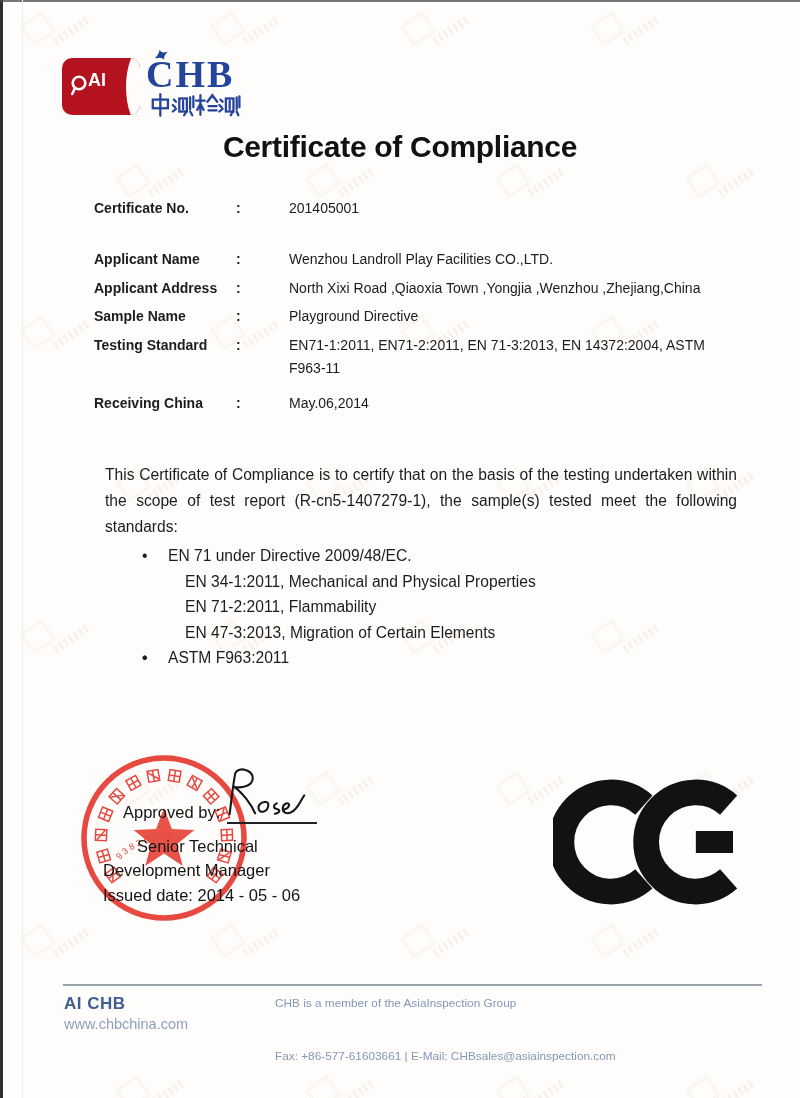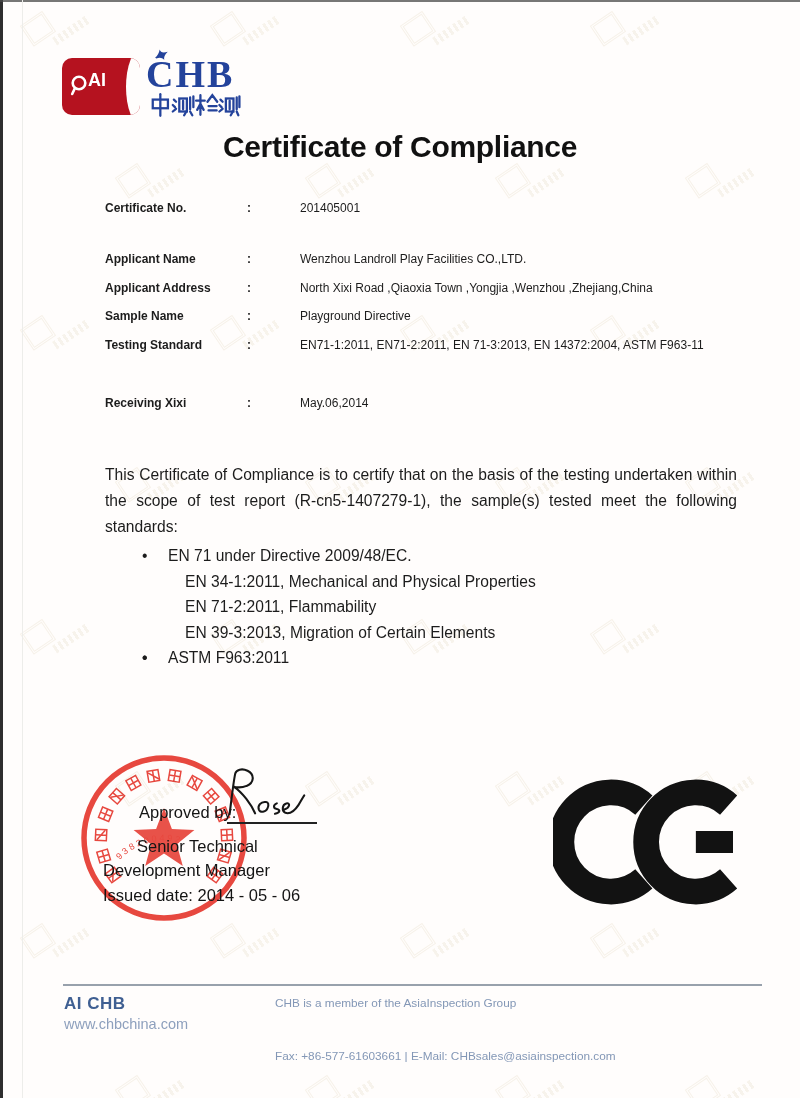--- a/index.html
+++ b/index.html
@@ -24,21 +24,21 @@
   .ai-badge svg{position:absolute;left:7px;top:16px;}
   .ai-text{position:absolute;left:26px;top:12px;color:#fff;font-size:18px;font-weight:bold;letter-spacing:0;}
   .chb-text{position:absolute;left:84px;top:-4px;font-family:"Liberation Serif",serif;font-weight:700;
             font-size:38px;color:#24439b;letter-spacing:2px;}
   .bird{position:absolute;left:92px;top:-9px;}
   .cn-svg{position:absolute;left:85px;top:36px;}
   
   .title{position:absolute;left:0;top:130px;width:792px;text-align:center;padding-left:8px;
          box-sizing:border-box;font-size:30px;font-weight:bold;letter-spacing:-.3px;color:#111;}
   
-  .frow{position:absolute;left:105px;width:640px;font-size:12px;line-height:23px;}
+  .frow{position:absolute;left:94px;width:640px;font-size:14px;line-height:23px;}
   .flabel{font-weight:bold;}
   .fcolon{position:absolute;left:142px;font-weight:bold;}
   .fvalue{position:absolute;left:195px;width:452px;}
   
   .statement{position:absolute;left:105px;top:462px;width:632px;font-size:15.6px;line-height:26px;
              text-align:justify;text-align-last:left;}
   
   .stds{position:absolute;left:140px;top:543px;width:600px;font-size:15.6px;line-height:25.5px;}
   .std{position:relative;padding-left:28px;}
   .std .dot{position:absolute;left:2px;top:0;}
@@ -243,40 +243,40 @@
     <span class="flabel">Sample Name</span>
     <span class="fcolon">:</span>
     <span class="fvalue">Playground Directive</span>
   </div>
   <div class="frow" style="top:334px">
     <span class="flabel">Testing Standard</span>
     <span class="fcolon">:</span>
     <span class="fvalue">EN71-1:2011, EN71-2:2011, EN 71-3:2013, EN 14372:2004, ASTM F963-11</span>
   </div>
   <div class="frow" style="top:392px">
-    <span class="flabel">Receiving Xixi</span>
+    <span class="flabel">Receiving China</span>
     <span class="fcolon">:</span>
     <span class="fvalue">May.06,2014</span>
   </div>
 
   <div class="statement">This Certificate of Compliance is to certify that on the basis of the testing undertaken within the scope of test report (R-cn5-1407279-1), the sample(s) tested meet the following standards:</div>
 
   <div class="stds">
     <div class="std">
       <span class="dot">•</span>
       <span>EN 71 under Directive 2009/48/EC.</span>
     </div>
     <div class="std sub">
       <span>EN 34-1:2011, Mechanical and Physical Properties</span>
     </div>
     <div class="std sub">
       <span>EN 71-2:2011, Flammability</span>
     </div>
     <div class="std sub">
-      <span>EN 39-3:2013, Migration of Certain Elements</span>
+      <span>EN 47-3:2013, Migration of Certain Elements</span>
     </div>
     <div class="std just">
       <span class="dot">•</span>
     </div>
     <div class="std">
       <span class="dot">•</span>
       <span>ASTM F963:2011</span>
     </div>
   </div>
 
@@ -340,21 +340,21 @@
           <path d="M-5.5 0 H5.5 M0 -5.5 V5.5"></path>
         </g>
       </g>
     <polygon points="88,58 95.9,79.1 118.4,80.1 100.8,94.2 106.8,115.9 88,103.5 69.2,115.9 75.2,94.2 57.6,80.1 80.1,79.1" fill="#e5342b" opacity=".95"></polygon>
     <path id="serialArc" d="M36 120 A61 61 0 0 1 140 120" fill="none"></path>
     <text font-size="9" fill="#e5342b" letter-spacing="2.5">
       <textPath href="#serialArc" startOffset="10%">938200492</textPath>
     </text>
   </svg>
 
-  <div class="appr" style="left:139px;top:803px">Approved by:</div>
+  <div class="appr" style="left:123px;top:803px">Approved by:</div>
   <svg class="sig-svg" width="104" height="54" viewBox="0 0 110 55" fill="none" stroke="#161616" stroke-width="2.2" stroke-linecap="round" aria-label="Rose">
     <path d="M8 50 C10 35 12 16 14 7 C15 3 21 1 27 4 C35 8 34 17 26 20 C20 22.5 14 21.5 12 20.5 C22 27 31 40 35 49"></path>
     <path d="M46 37 C41 36.5 37.5 41 39 45 C40.5 48.5 46 48 48 44 C50 40 49 36.5 46 37"></path>
     <path d="M58 38.5 C54 40 54 44 58 44.5 C62 45 61.5 48.5 56 49.5"></path>
     <path d="M66 45 C72 43 72.5 37.5 68 38.5 C63.5 39.5 63 47 67 48.5 C71.5 50 77 46 81 40 C83 37 85 33 87 30"></path>
   </svg>
   <div class="sig-line"></div>
   <div class="appr" style="left:137px;top:837px">Senior Technical</div>
   <div class="appr" style="left:103px;top:861px">Development Manager</div>
   <div class="appr" style="left:103px;top:886px">Issued date: 2014 - 05 - 06</div>

